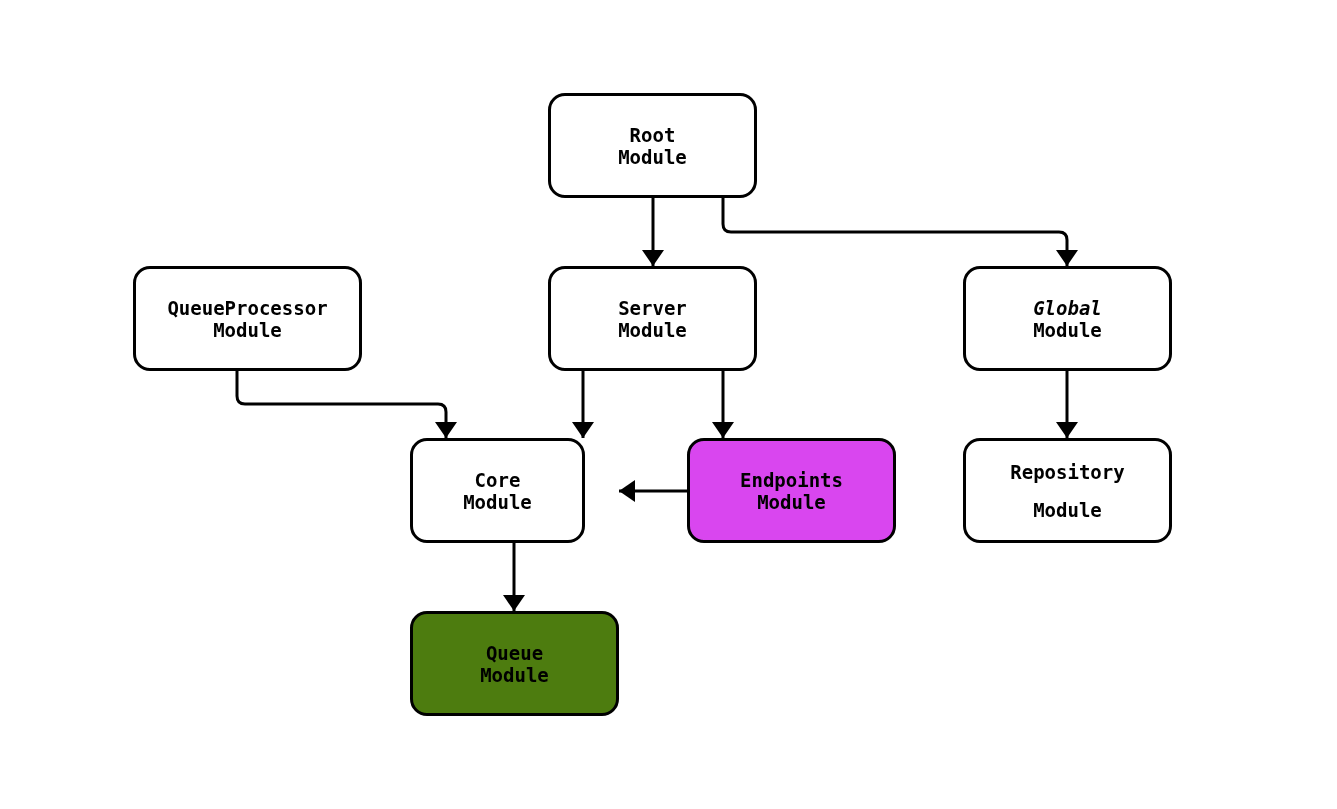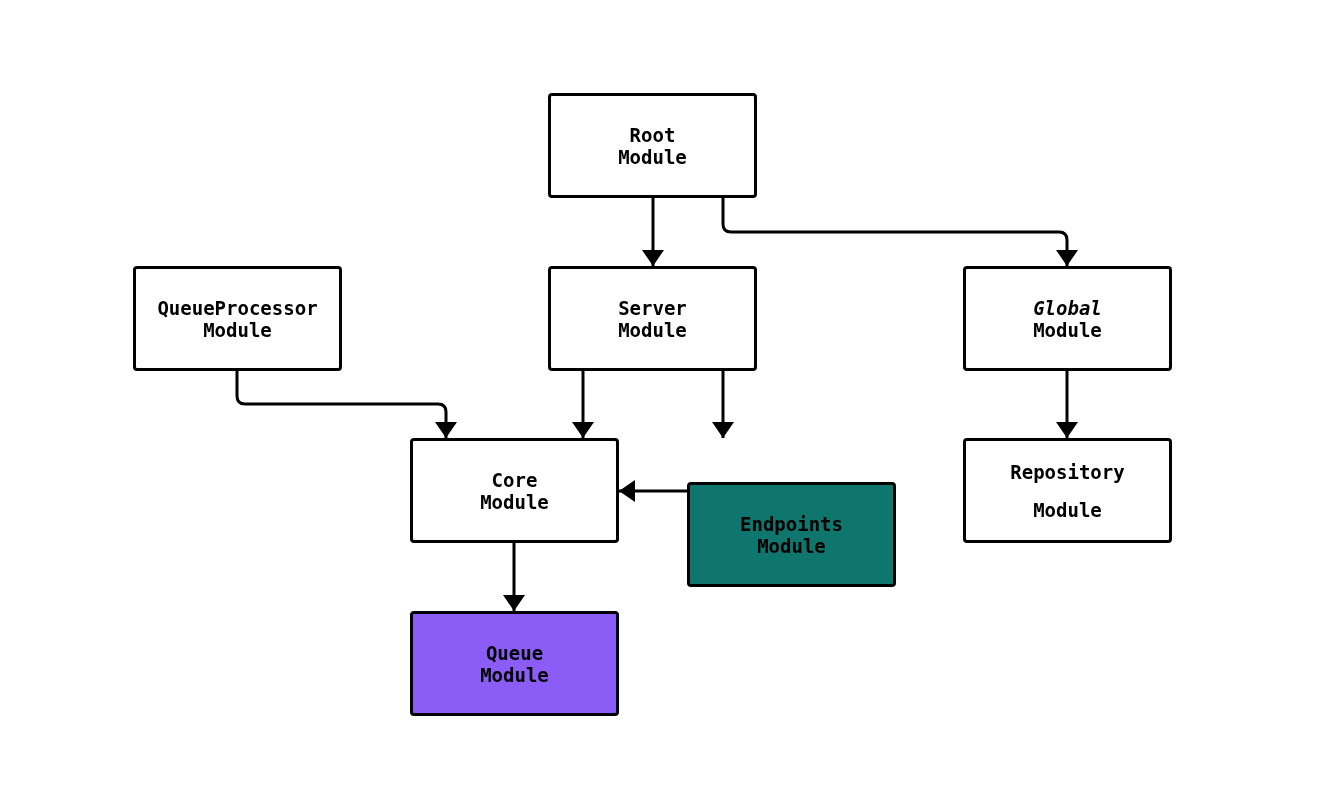--- a/index.html
+++ b/index.html
@@ -19,21 +19,21 @@
     position: absolute;
     left: 0;
     top: 0;
     width: 1337px;
     height: 809px;
   }
   .node {
     position: absolute;
     box-sizing: border-box;
     border: 3px solid #000000;
-    border-radius: 4px;
+    border-radius: 17px;
     background: #ffffff;
     display: flex;
     flex-direction: column;
     align-items: center;
     justify-content: center;
     text-align: center;
   }
   .node-line {
     font-weight: bold;
     font-size: 19px;
@@ -59,42 +59,42 @@
       <path d="M723,371 L723,438" fill="none" stroke="#000000" stroke-width="3" stroke-linecap="butt" marker-end="url(#arrowhead)"></path>
       <path d="M687,491 L619,491" fill="none" stroke="#000000" stroke-width="3" stroke-linecap="butt" marker-end="url(#arrowhead)"></path>
       <path d="M1067,371 L1067,438" fill="none" stroke="#000000" stroke-width="3" stroke-linecap="butt" marker-end="url(#arrowhead)"></path>
       <path d="M514,543 L514,611" fill="none" stroke="#000000" stroke-width="3" stroke-linecap="butt" marker-end="url(#arrowhead)"></path>
     </svg>
   <div id="node-layer">
       <div class="node" style="left: 548px; top: 93px; width: 209px; height: 105px; border-color: rgb(0, 0, 0); background: rgb(255, 255, 255);">
         <span class="node-line" style="color: rgb(0, 0, 0);">Root</span>
         <span class="node-line" style="color: rgb(0, 0, 0);">Module</span>
       </div>
-      <div class="node" style="left: 133px; top: 266px; width: 209px; height: 105px; border-color: rgb(0, 0, 0); background: rgb(255, 255, 255);">
+      <div class="node" style="left: 133px; top: 266px; width: 229px; height: 105px; border-color: rgb(0, 0, 0); background: rgb(255, 255, 255);">
         <span class="node-line" style="color: rgb(0, 0, 0);">QueueProcessor</span>
         <span class="node-line" style="color: rgb(0, 0, 0);">Module</span>
       </div>
       <div class="node" style="left: 548px; top: 266px; width: 209px; height: 105px; border-color: rgb(0, 0, 0); background: rgb(255, 255, 255);">
         <span class="node-line" style="color: rgb(0, 0, 0);">Server</span>
         <span class="node-line" style="color: rgb(0, 0, 0);">Module</span>
       </div>
       <div class="node" style="left: 963px; top: 266px; width: 209px; height: 105px; border-color: rgb(0, 0, 0); background: rgb(255, 255, 255);">
         <span class="node-line" style="color: rgb(0, 0, 0); font-style: italic;">Global</span>
         <span class="node-line" style="color: rgb(0, 0, 0);">Module</span>
       </div>
-      <div class="node" style="left: 410px; top: 438px; width: 209px; height: 105px; border-color: rgb(0, 0, 0); background: rgb(255, 255, 255);">
+      <div class="node" style="left: 410px; top: 438px; width: 175px; height: 105px; border-color: rgb(0, 0, 0); background: rgb(255, 255, 255);">
         <span class="node-line" style="color: rgb(0, 0, 0);">Core</span>
         <span class="node-line" style="color: rgb(0, 0, 0);">Module</span>
       </div>
-      <div class="node" style="left: 687px; top: 438px; width: 209px; height: 105px; border-color: rgb(0, 0, 0); background: #0f766e; margin-top: 44px;">
+      <div class="node" style="left: 687px; top: 438px; width: 209px; height: 105px; border-color: rgb(0, 0, 0); background: #d946ef;">
         <span class="node-line" style="color: rgb(0, 0, 0);">Endpoints</span>
         <span class="node-line" style="color: rgb(0, 0, 0);">Module</span>
       </div>
       <div class="node" style="left: 963px; top: 438px; width: 209px; height: 105px; border-color: rgb(0, 0, 0); background: rgb(255, 255, 255); gap: 16px;">
         <span class="node-line" style="color: rgb(0, 0, 0);">Repository</span>
         <span class="node-line" style="color: rgb(0, 0, 0);">Module</span>
       </div>
-      <div class="node" style="left: 410px; top: 611px; width: 209px; height: 105px; border-color: rgb(0, 0, 0); background: #8b5cf6;">
+      <div class="node" style="left: 410px; top: 611px; width: 209px; height: 105px; border-color: rgb(0, 0, 0); background: #4d7c0f;">
         <span class="node-line" style="color: rgb(0, 0, 0);">Queue</span>
         <span class="node-line" style="color: rgb(0, 0, 0);">Module</span>
       </div>
     </div>
 </div>
 
 </body></html>

